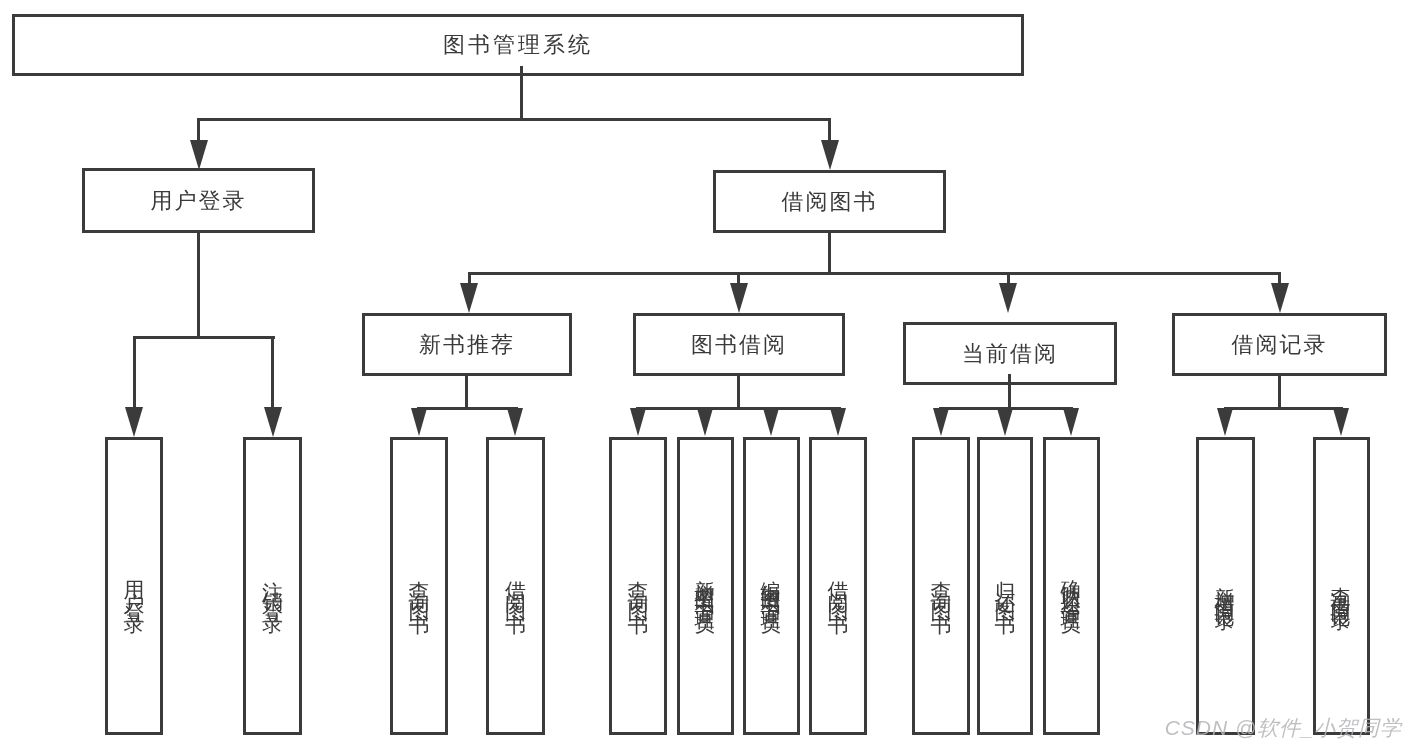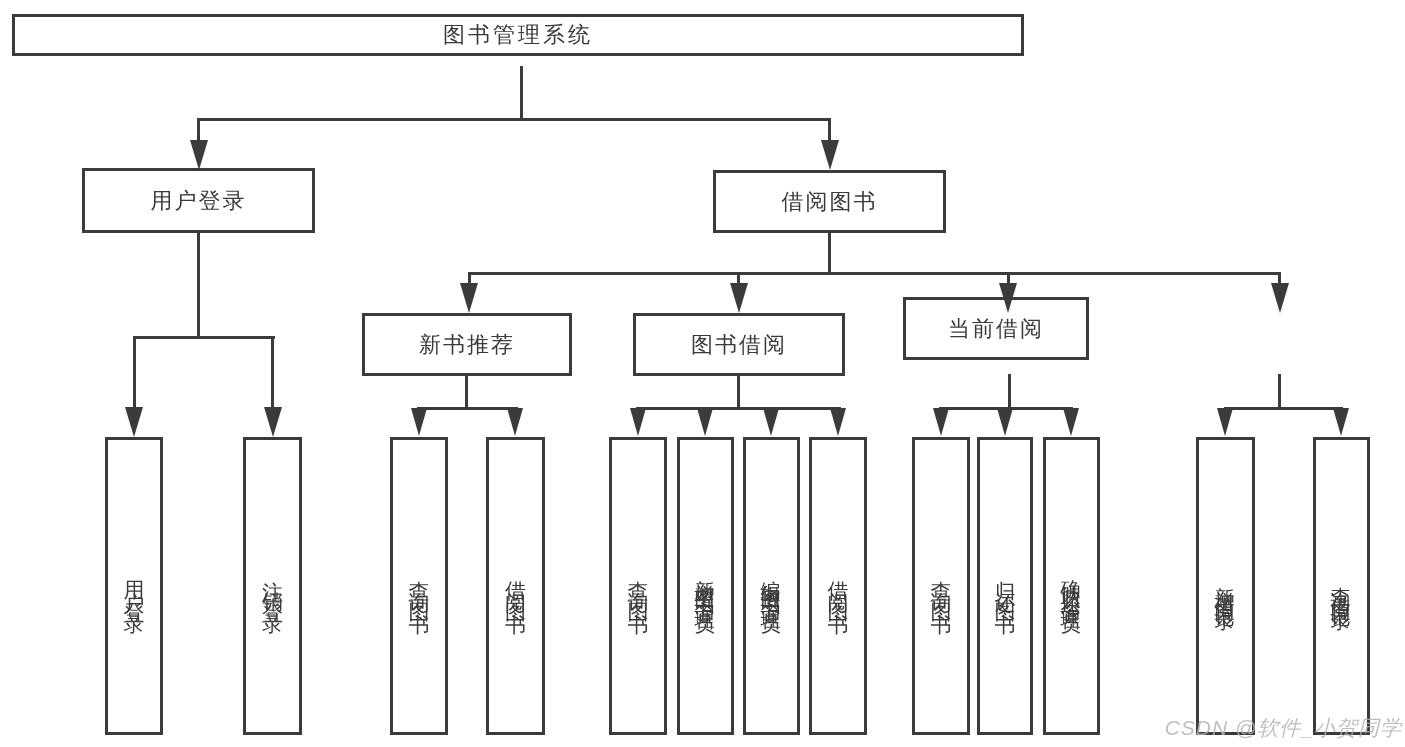--- a/index.html
+++ b/index.html
@@ -15,26 +15,26 @@
     border:3px solid var(--c-line,#3b3b3b);
     display:flex;align-items:center;justify-content:center;
     font-size:22px;letter-spacing:2px;white-space:nowrap;
   }
   .vbox{
     writing-mode:vertical-lr;text-orientation:mixed;
     font-size:21px;letter-spacing:11px;white-space:normal;
   }
   .vbox.long{font-size:20px;letter-spacing:5px;}
   
-  #n-root {left:12px; top:14px; width:1012px;height:42px;letter-spacing:3px;}
+  #n-root {left:12px; top:14px; width:1012px;height:62px;letter-spacing:3px;}
   #n-l2-0 {left:82px; top:168px;width:233px; height:65px;}
   #n-l2-1 {left:713px;top:170px;width:233px; height:63px;}
   #n-l3-0 {left:362px;top:313px;width:210px; height:63px;}
   #n-l3-1 {left:633px;top:313px;width:212px; height:63px;}
-  #n-l3-2 {left:903px;top:297px;width:186px; height:63px;}
+  #n-l3-2 {left:903px;top:322px;width:214px; height:63px;}
   #n-l3-3 {left:1172px;top:313px;width:215px;height:63px;}
   #leaf-0 {left:105px; top:437px;width:58px;height:298px;}
   #leaf-1 {left:243px; top:437px;width:59px;height:298px;}
   #leaf-2 {left:390px; top:437px;width:58px;height:298px;}
   #leaf-3 {left:486px; top:437px;width:59px;height:298px;}
   #leaf-4 {left:609px; top:437px;width:58px;height:298px;}
   #leaf-5 {left:677px; top:437px;width:57px;height:298px;}
   #leaf-6 {left:743px; top:437px;width:57px;height:298px;}
   #leaf-7 {left:809px; top:437px;width:58px;height:298px;}
   #leaf-8 {left:912px; top:437px;width:58px;height:298px;}
@@ -111,20 +111,21 @@
 <div class="stage">
 
   <div class="box" id="n-root">图书管理系统</div>
 
   <div class="box" id="n-l2-0">用户登录</div>
   <div class="box" id="n-l2-1">借阅图书</div>
 
   <div class="box" id="n-l3-0">新书推荐</div>
   <div class="box" id="n-l3-1">图书借阅</div>
   <div class="box" id="n-l3-2">当前借阅</div>
+  <div class="box" id="n-l3-3">借阅记录</div>
 
   <div class="box vbox" id="leaf-0">用户登录</div>
   <div class="box vbox" id="leaf-1">注销登录</div>
   <div class="box vbox" id="leaf-2">查询图书</div>
   <div class="box vbox" id="leaf-3">借阅图书</div>
   <div class="box vbox" id="leaf-4">查询图书</div>
   <div class="box vbox long" id="leaf-5">新增图书（管理员）</div>
   <div class="box vbox long" id="leaf-6">编辑图书（管理员）</div>
   <div class="box vbox" id="leaf-7">借阅图书</div>
   <div class="box vbox" id="leaf-8">查询图书</div>

